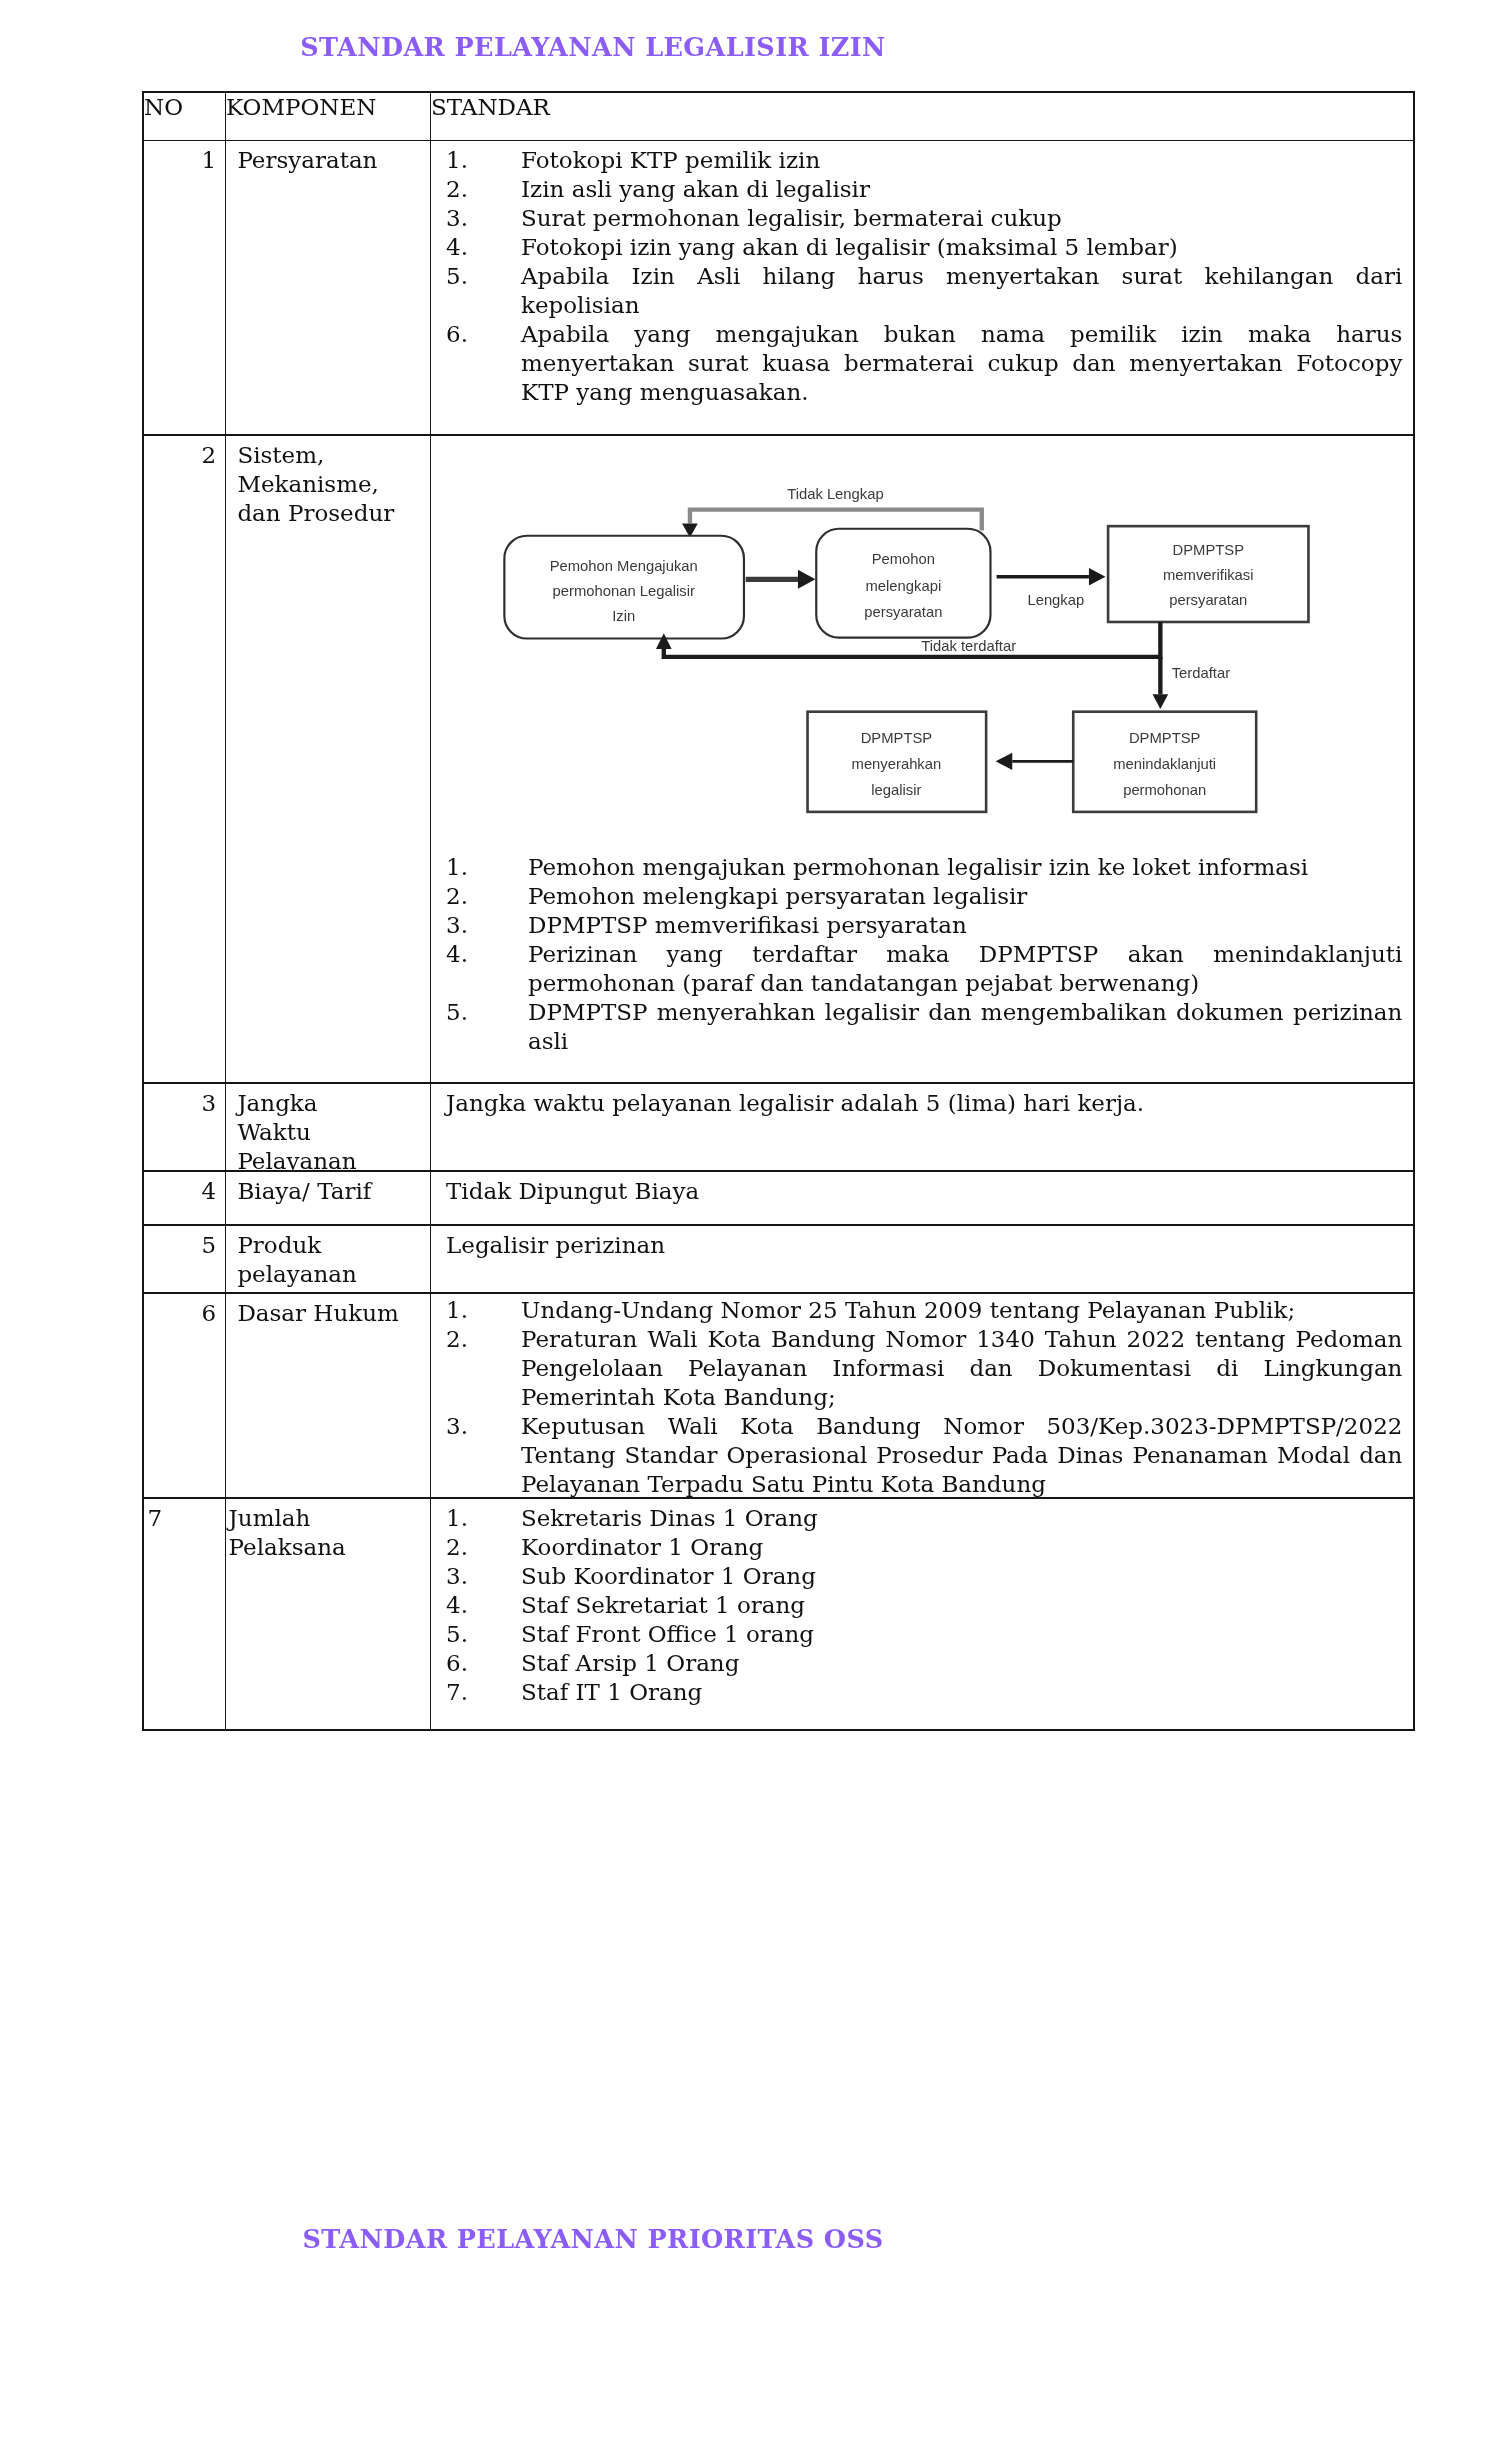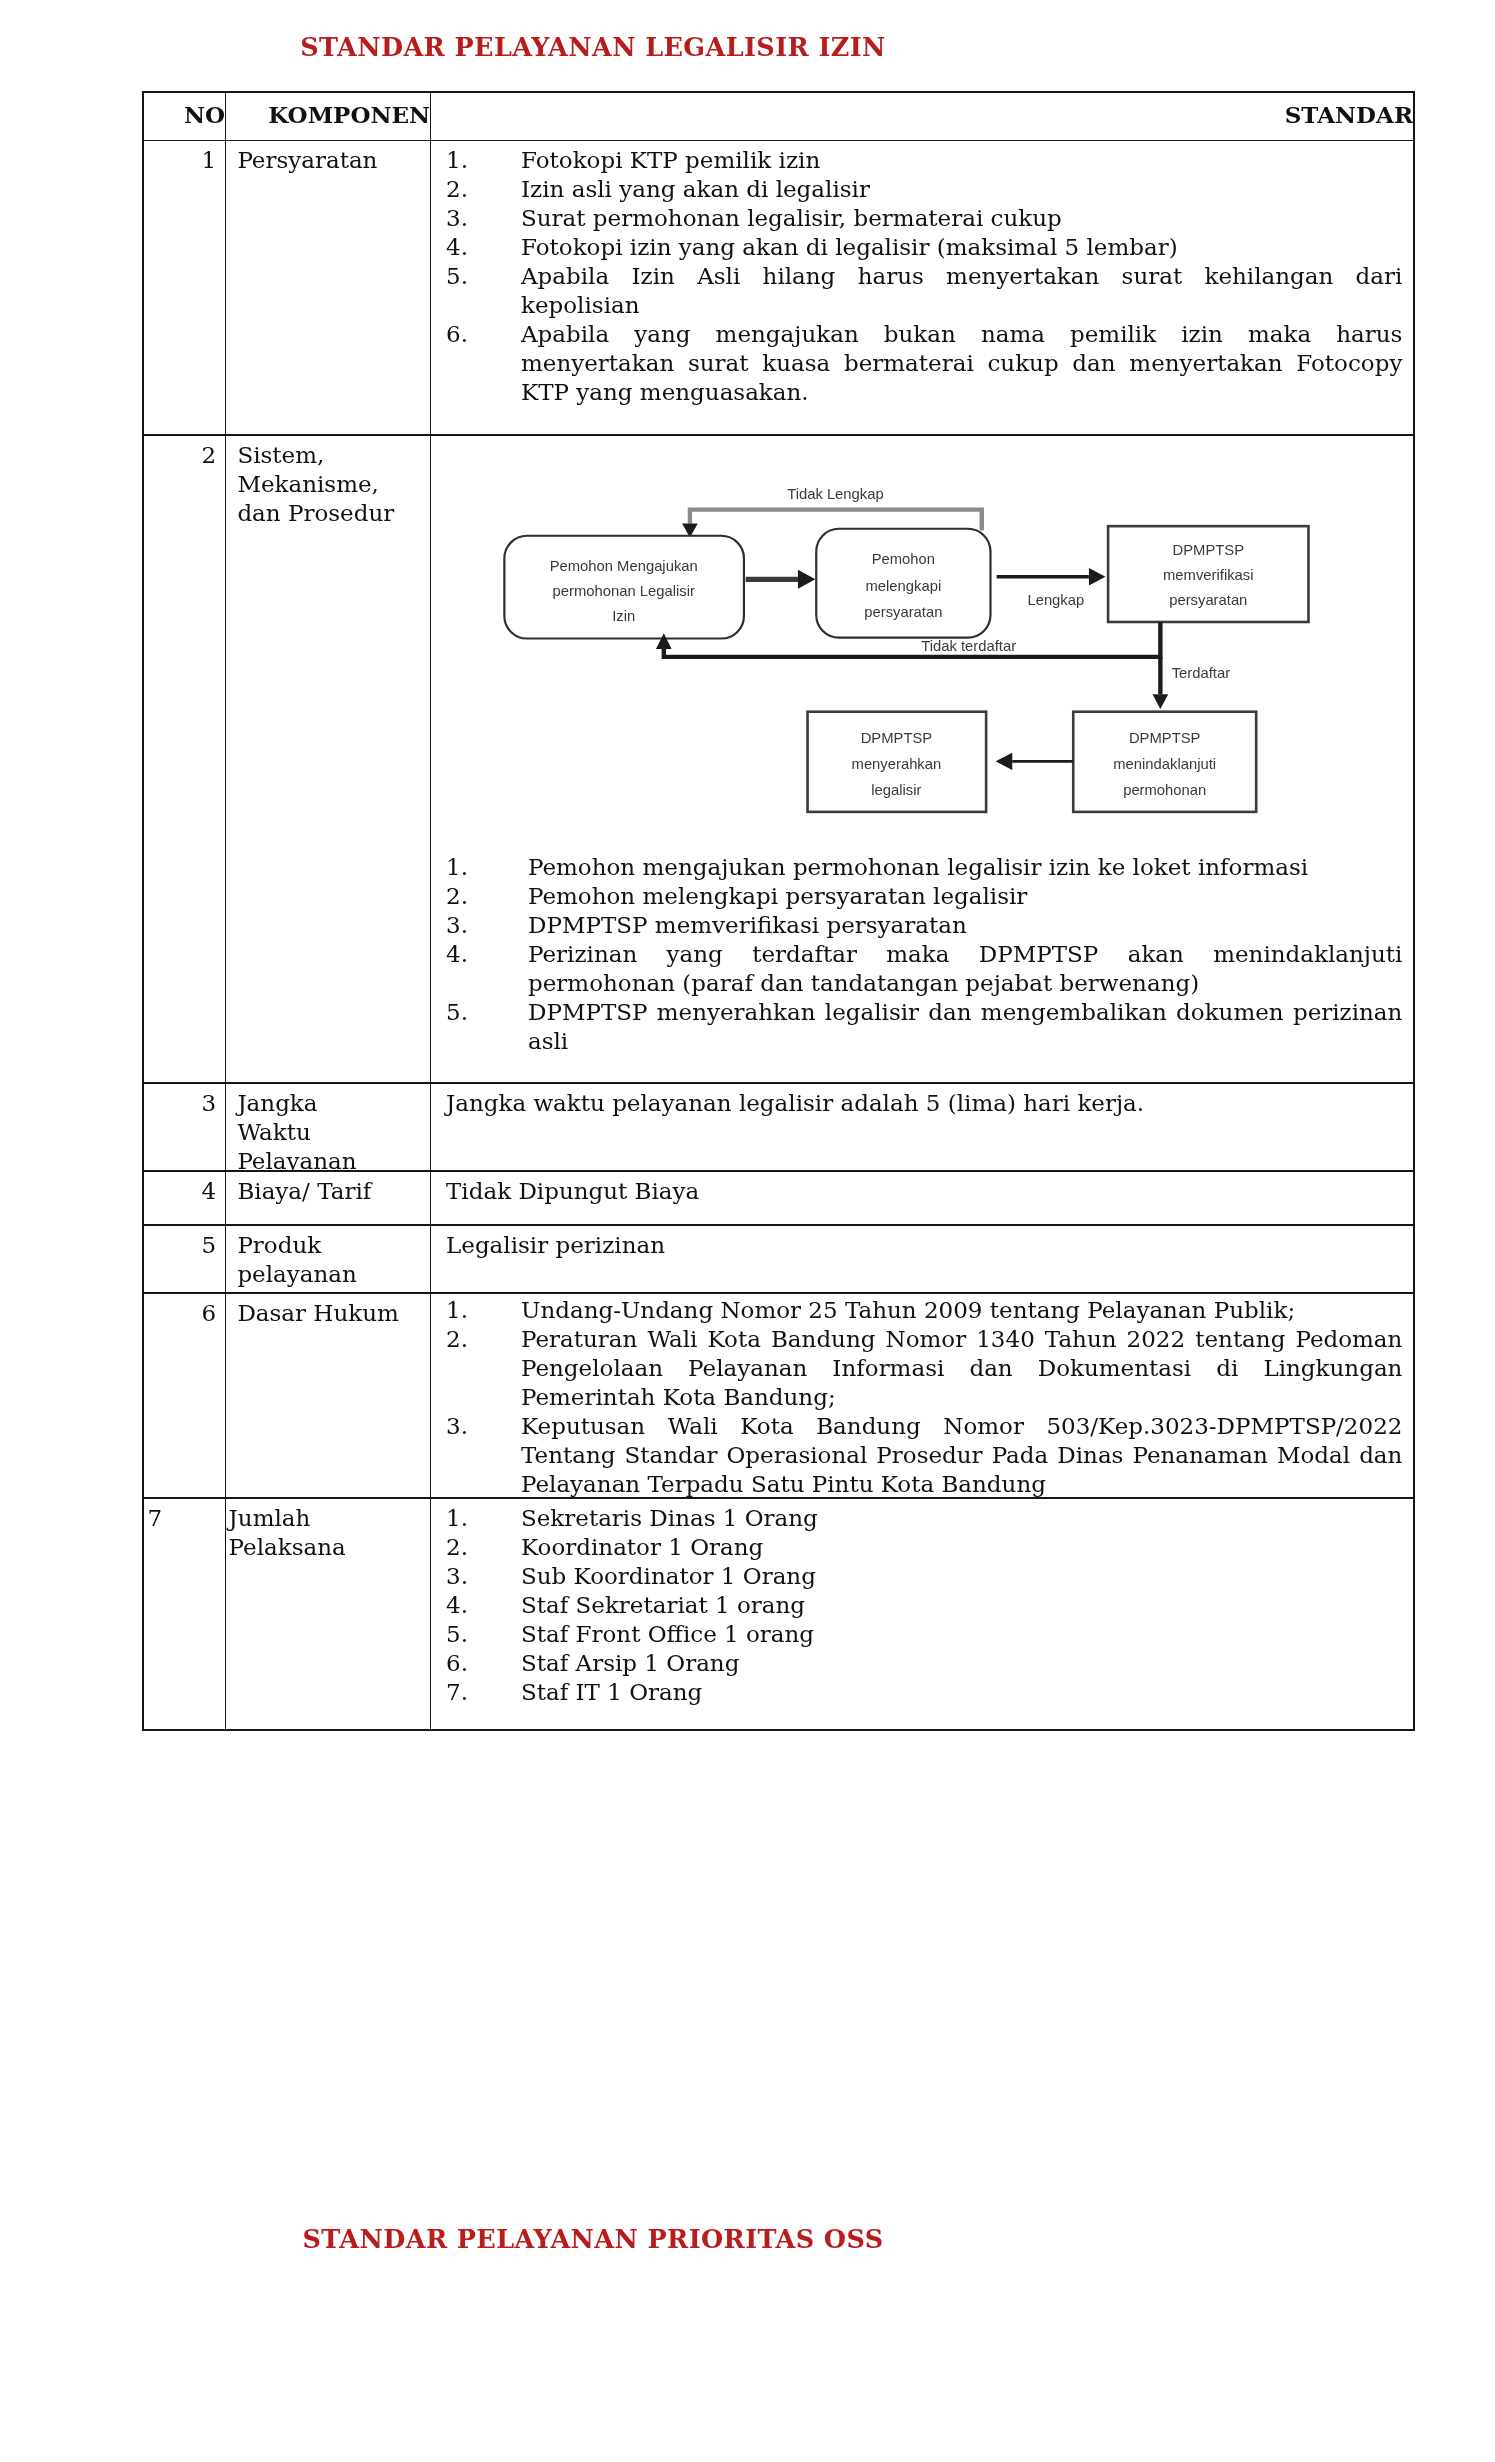--- a/index.html
+++ b/index.html
@@ -3,37 +3,37 @@
 <meta charset="utf-8">
 <style>
   html,body{margin:0;padding:0;}
   body{
     width:1495px;height:2462px;background:#ffffff;position:relative;
     font-family:"DejaVu Serif", serif;color:#111;
     -webkit-font-smoothing:antialiased;
   }
   .doc-title{
     position:absolute;left:0;width:1186px;text-align:center;
-    font-size:25.5px;font-weight:bold;letter-spacing:0.4px;color:#b91c1c;
+    font-size:25.5px;font-weight:bold;letter-spacing:0.4px;color:#8b5cf6;
   }
   #title-1{top:32px;}
   #title-2{top:2224px;}
 
   .std-table{
     position:absolute;left:142px;top:91px;width:1273px;
     border:2.6px solid #161616;box-sizing:border-box;
     display:grid;grid-template-columns:82px 205px 1fr;
     background:#fff;
   }
   .c{
     box-sizing:border-box;border-right:1.8px solid #161616;border-bottom:2.6px solid #161616;
     font-size:23px;line-height:29px;overflow:hidden;
   }
   .c.last-col{border-right:none;}
-  .c.hdr{border-bottom:1.8px solid #161616;font-weight:bold;text-align:right;padding-top:7px;height:48px;}
+  .c.hdr{border-bottom:1.8px solid #161616;font-weight:normal;text-align:left;height:48px;}
   .c.no{text-align:right;padding:5.3px 8.8px 0 0;}
   .c.no.left{text-align:left;padding:5.3px 0 0 3.5px;}
   .c.komp{padding:5.3px 5.3px 0 11.4px;white-space:pre-line;}
   .c.komp.tight{padding-left:2.6px;}
   .c.ura{padding:5.3px 10.6px 0 15px;}
   .r1{height:295px;} .r2{height:648px;} .r3{height:88px;} .r4{height:54px;}
   .r5{height:68px;} .r6{height:205px;} .r7{height:230px;}
   .bot{border-bottom:none;}
 
   .li{display:flex;align-items:flex-start;}

